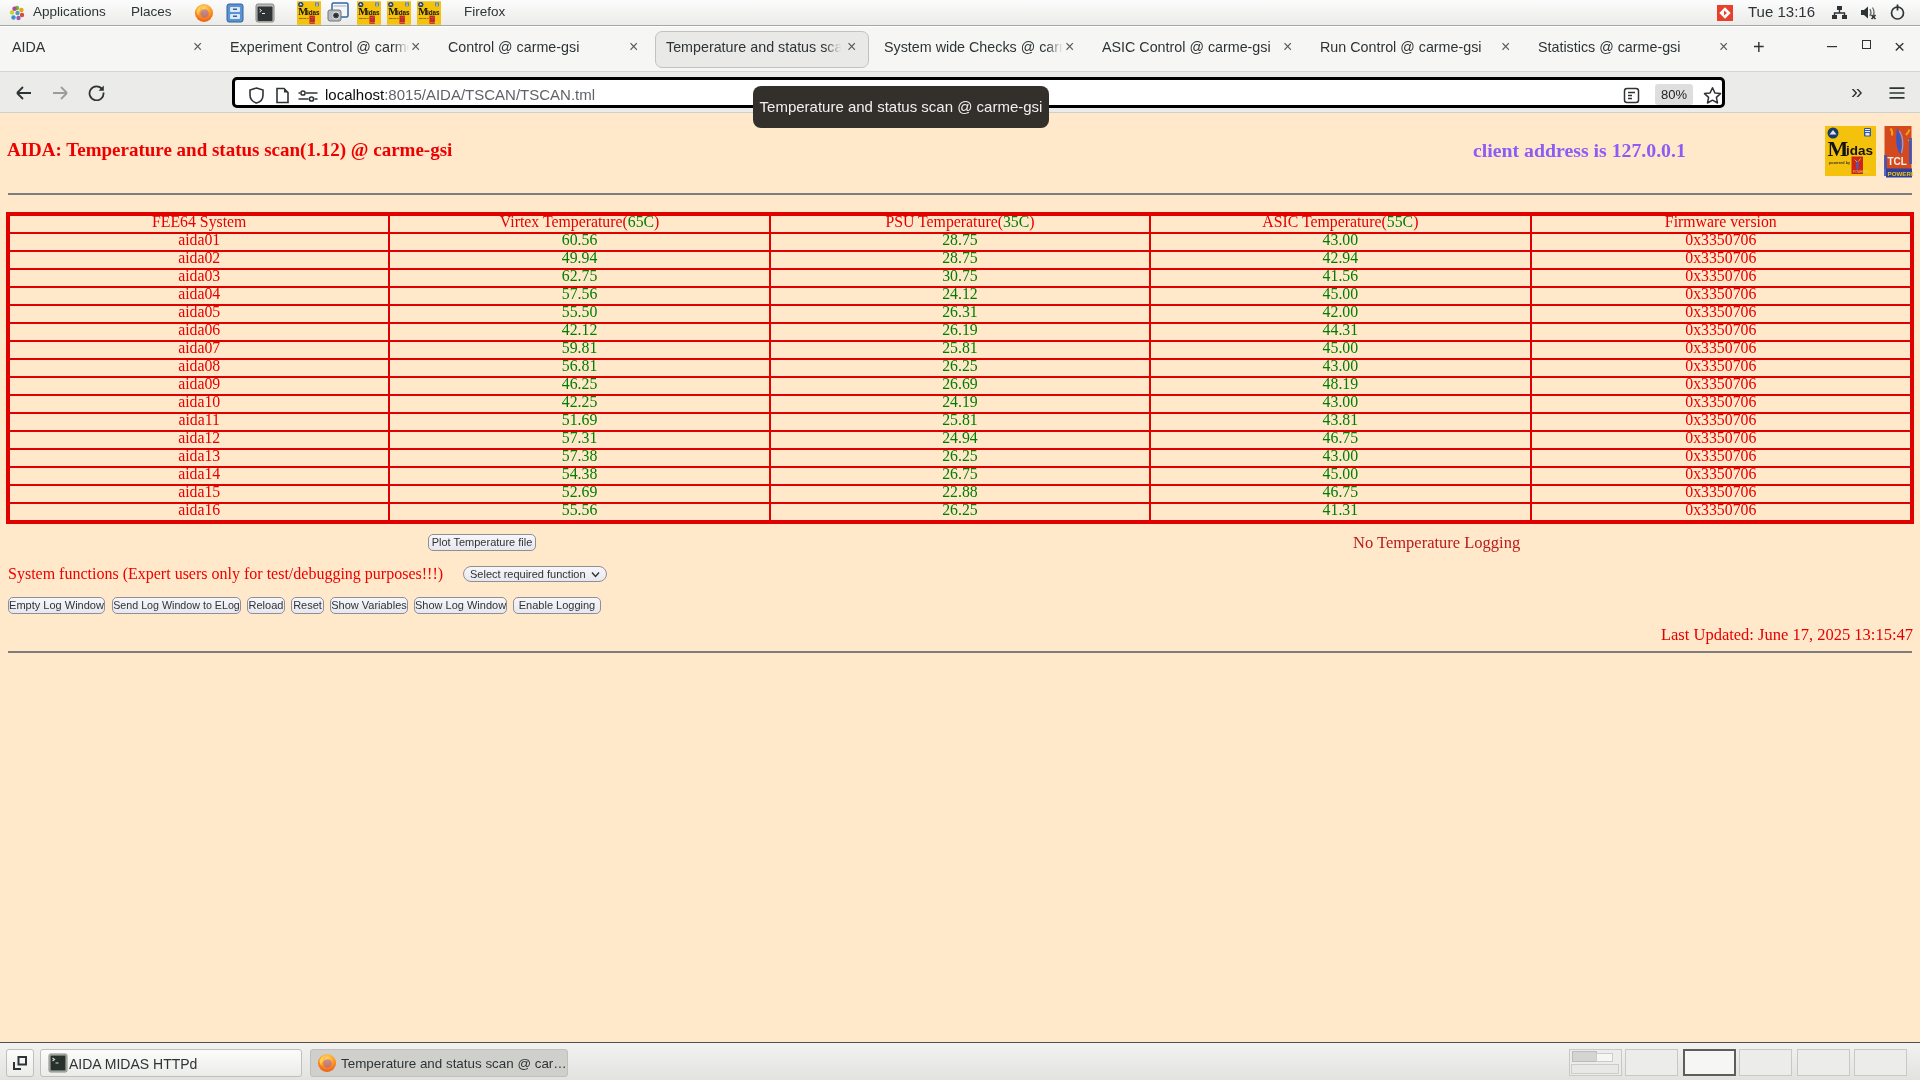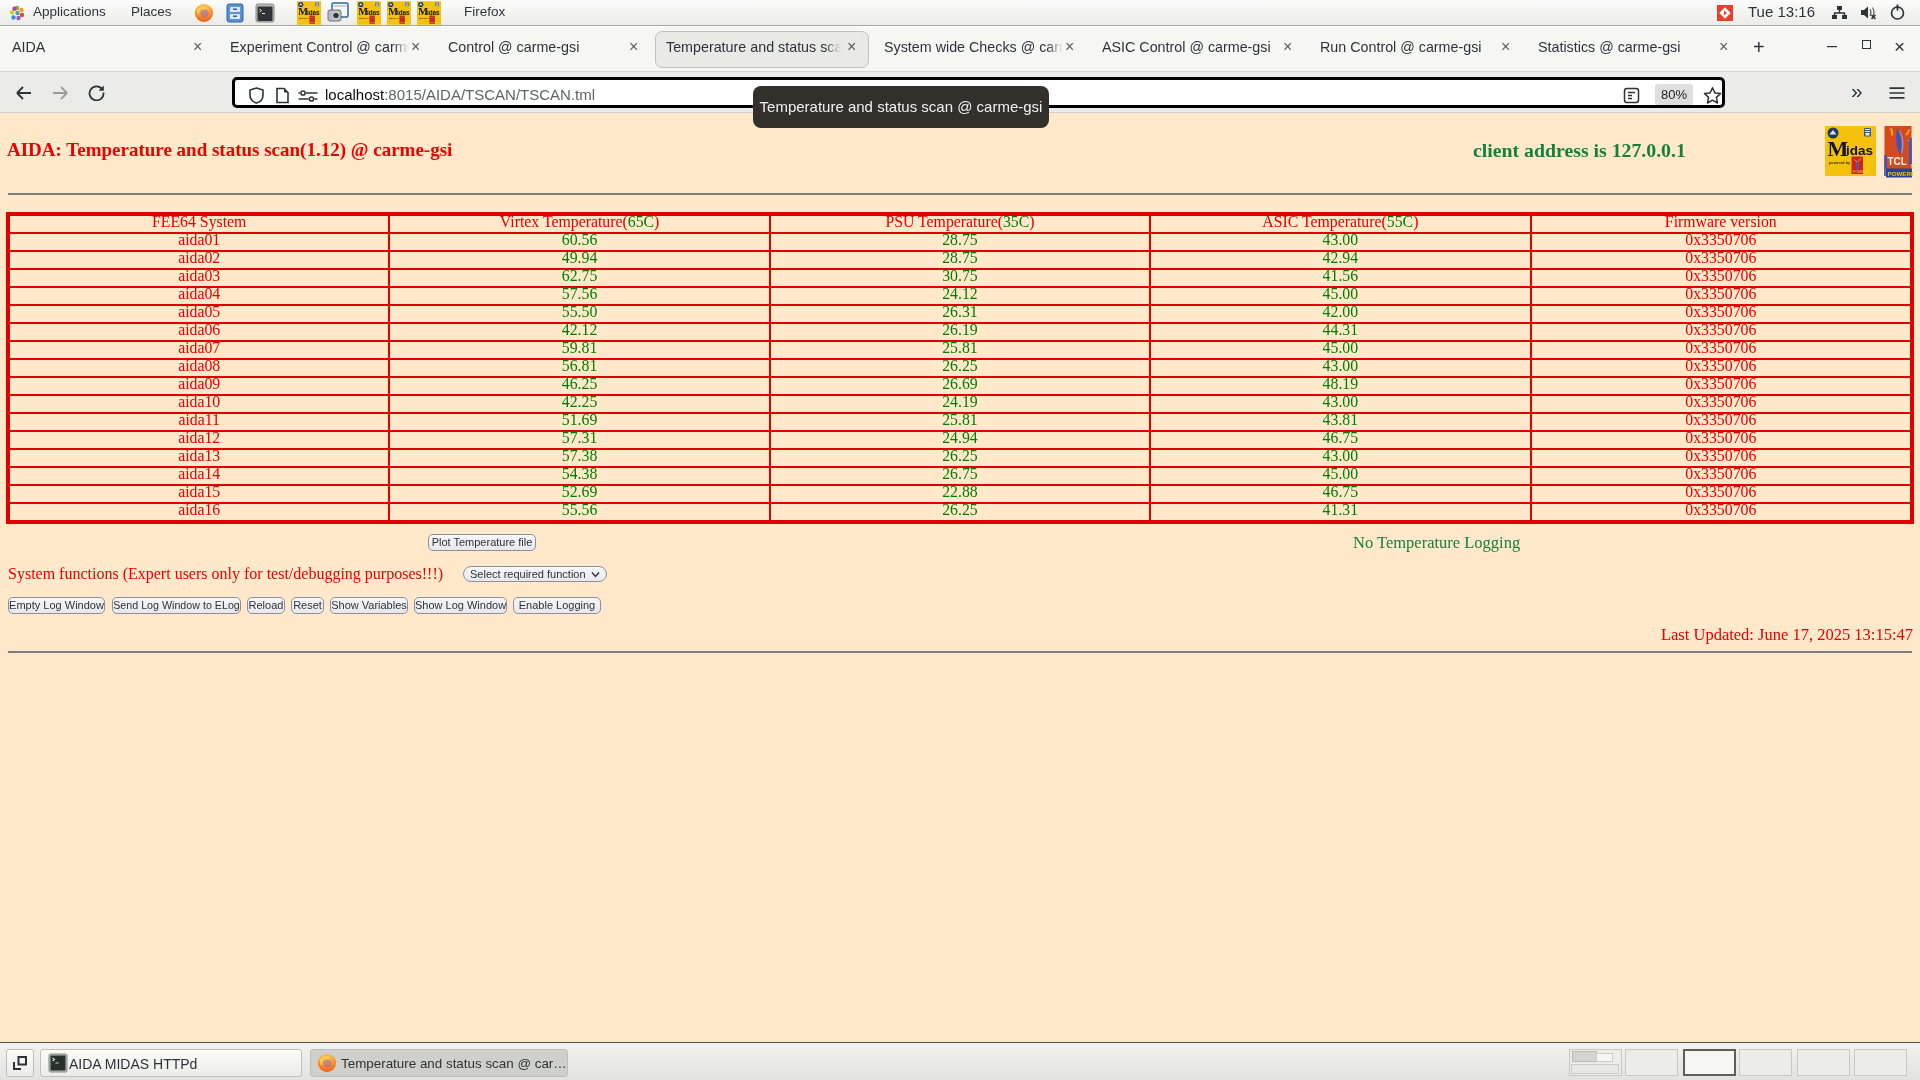--- a/index.html
+++ b/index.html
@@ -25,24 +25,24 @@
 #urlinput { position:absolute; left:232px; top:5px; width:1493px; height:31px; background:#ffffff; border:3px solid #000000; border-radius:5px; }
 #urltext { position:absolute; left:90px; top:6px; font-size:15px; color:#0c0c0d; white-space:nowrap; }
 #urltext .gray { color:#5f6368; }
 .zoomchip { position:absolute; left:1420px; top:4px; width:38px; height:21px; background:#dedede; border-radius:3px; font-size:13px; color:#222; text-align:center; line-height:21px; }
 
 
 #tooltip { position:absolute; left:753px; top:86px; width:296px; height:42px; background:#33302c; border-radius:8px; color:#f1f0ef; font-size:15px; text-align:center; line-height:42px; z-index:50; white-space:nowrap; }
 
 
 #page { position:absolute; top:113px; left:0; width:1920px; height:930px; background:#ffe9ca; font-family:"Liberation Serif",serif;padding-left:16px; }
-.red { color:#15803d; }
+.red { color:#b91c1c; }
 .green, #ttable td.green { color:#007d00; }
 #title { position:absolute; left:7px; top:26px; font-size:19px; font-weight:bold; color:#ee0000; }
-#client { position:absolute; left:1473px; top:26px; font-size:19.8px; font-weight:bold; color:#15803d; }
+#client { position:absolute; left:1473px; top:26px; font-size:19.8px; font-weight:bold; color:#8b5cf6; }
 .hr { position:absolute; left:8px; width:1904px; height:2px; background:#7d7d7d; }
 
 #ttable { position:absolute; left:6px; top:99px; width:1908px; border-collapse:separate; border-spacing:0; border:3px solid #e00000; }
 #ttable td { border:1.2px solid #e00000; text-align:center; font-size:15.8px; height:18px; line-height:11px; vertical-align:top; padding:0; color:#e60000; font-family:"Liberation Serif",serif; }
 
 .gtkbtn { position:absolute; height:17px; background:linear-gradient(#f7f7fa,#e7e7ee); border:1px solid #8f8f99; border-radius:5px; font-family:"Liberation Sans",sans-serif; font-size:11px; color:#2e3436; text-align:center; line-height:15.5px; white-space:nowrap; overflow:hidden; }
 #sysfn { position:absolute; left:8px; top:452px; font-size:16px; color:#ee0000; font-family:"Liberation Serif",serif; }
 #selbox { position:absolute; left:463px; top:453px; width:144px; height:16px; white-space:nowrap; overflow:hidden; background:linear-gradient(#f7f7fa,#e7e7ee); border:1px solid #8f8f99; border-radius:8px; font-family:"Liberation Sans",sans-serif; font-size:11px; color:#2e3436; line-height:14.5px; padding-left:6px; }
 #lastupd { position:absolute; right:7px; top:512px; font-size:16.5px; color:#e60000; font-family:"Liberation Serif",serif; }
 

